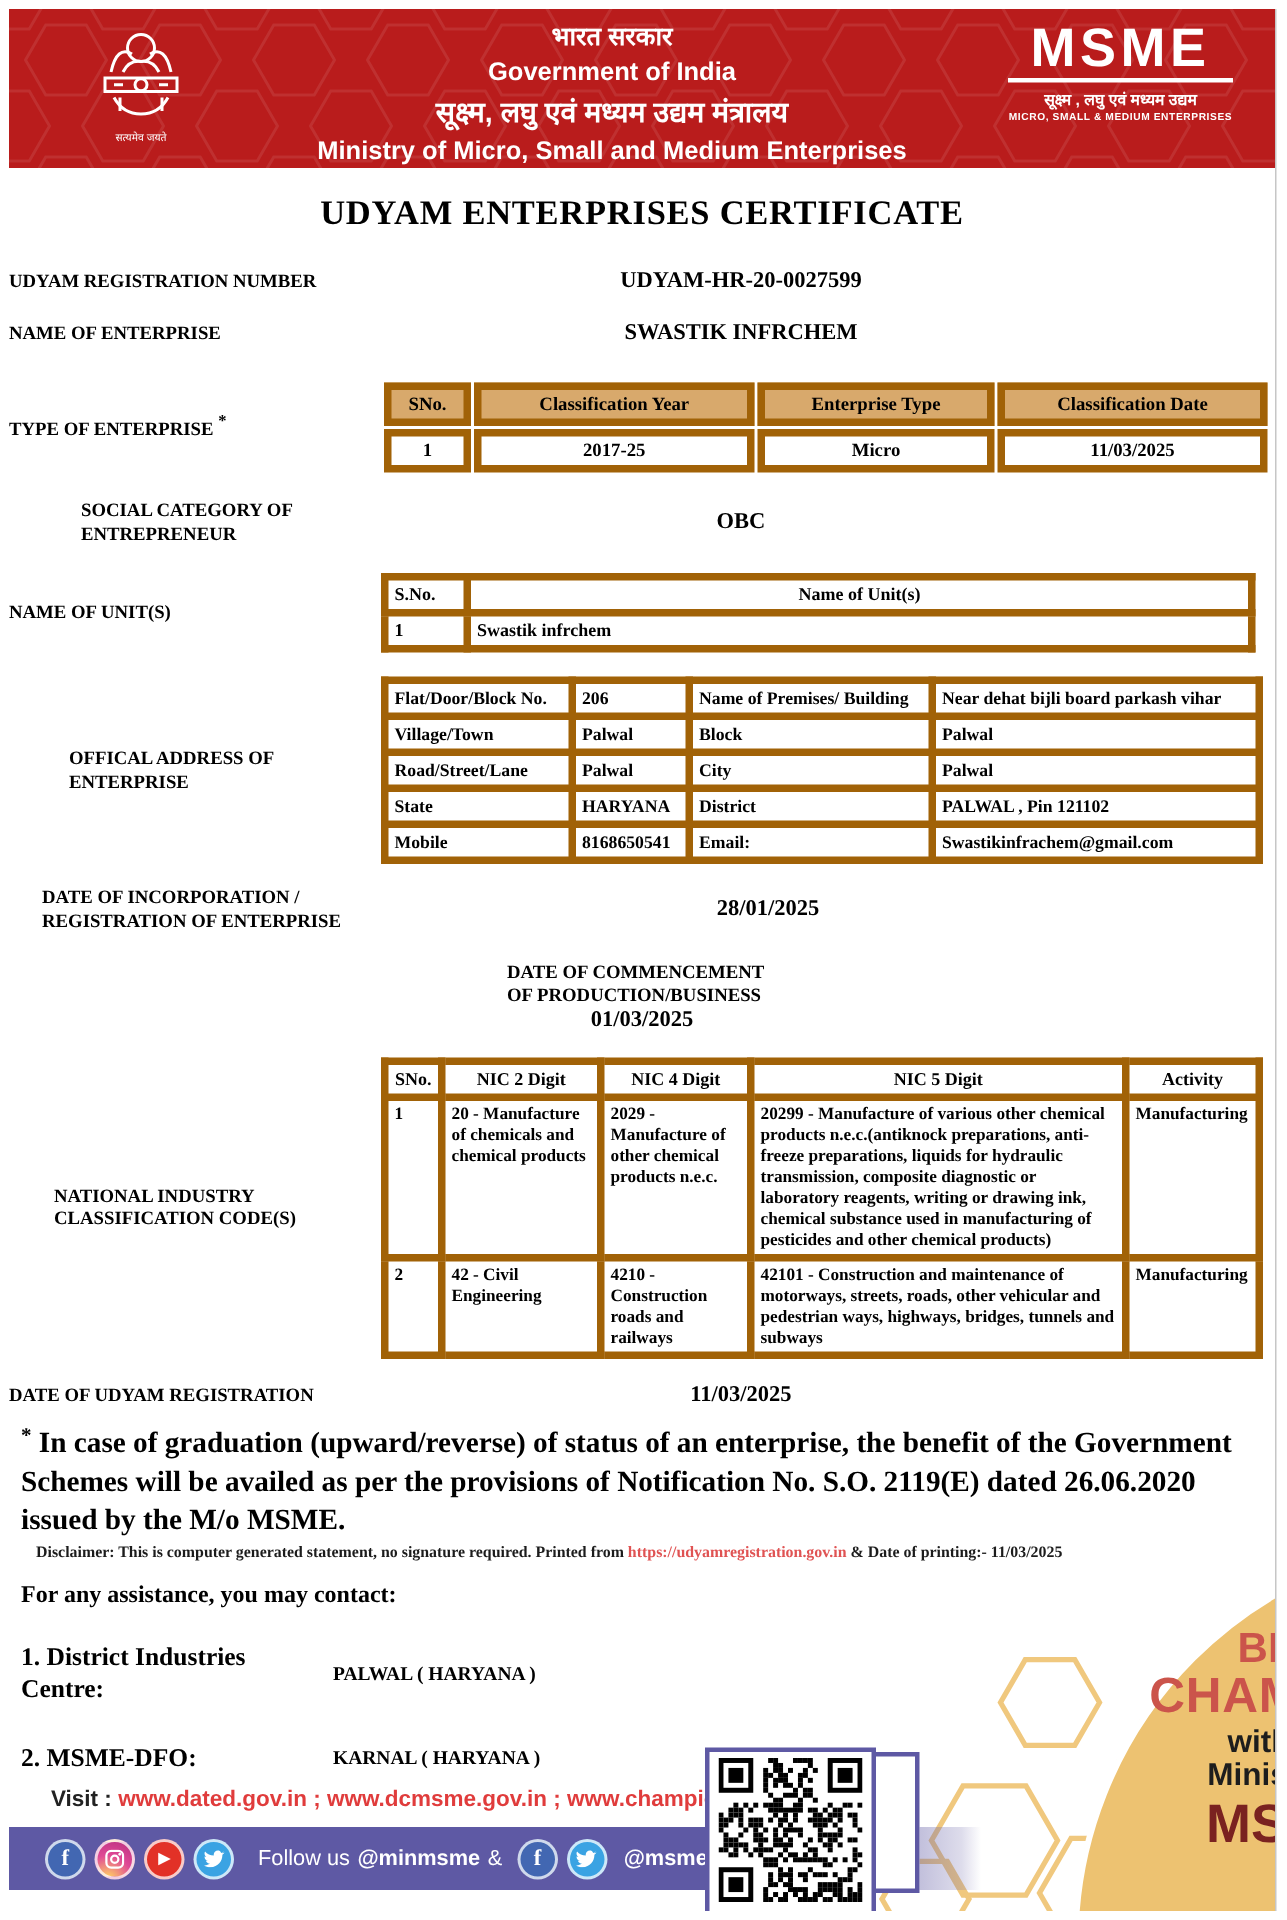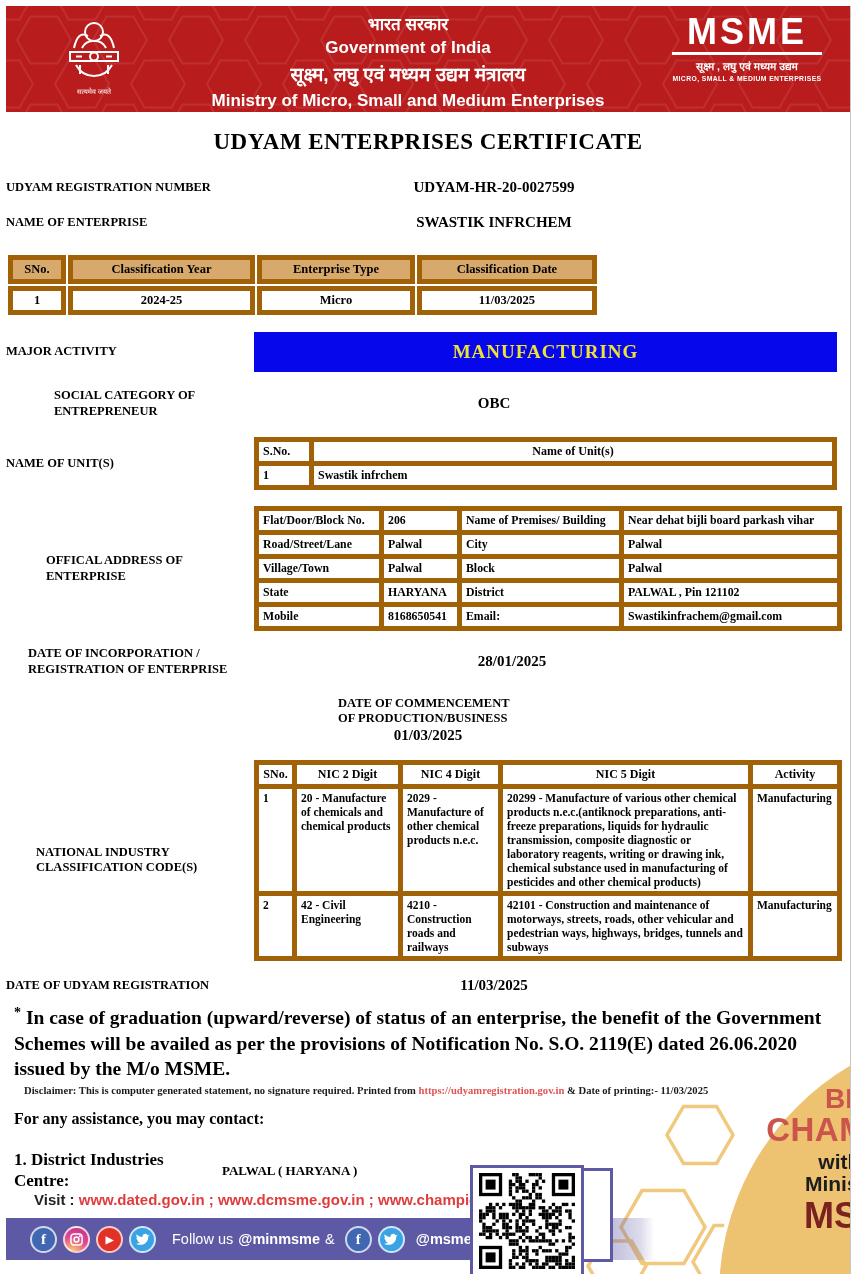--- a/index.html
+++ b/index.html
@@ -186,52 +186,51 @@
       <div class="lbl">UDYAM REGISTRATION NUMBER</div>
       <div class="val">UDYAM-HR-20-0027599</div>
     </div>
 
     <div class="row" style="margin-top:18px;">
       <div class="lbl">NAME OF ENTERPRISE</div>
       <div class="val">SWASTIK INFRCHEM</div>
     </div>
 
     <div class="row" style="margin-top:22px; align-items:center;">
+      <div class="lbl">
+        <span>TYPE OF ENTERPRISE</span> <sup class="ast">*</sup>
+      </div>
       <div class="content">
         <table class="type-table">
           <colgroup>
               <col style="width:58px">
               <col style="width:187px">
               <col style="width:158px">
               <col style="width:180px">
             </colgroup>
           <thead>
               <tr>
                 <th>SNo.</th>
                 <th>Classification Year</th>
                 <th>Enterprise Type</th>
                 <th>Classification Date</th>
               </tr>
             </thead>
           <tbody>
               <tr>
                 <td>1</td>
-                <td>2024-25</td>
+                <td>2017-25</td>
                 <td>Micro</td>
                 <td>11/03/2025</td>
               </tr>
             </tbody>
         </table>
       </div>
     </div>
 
-    <div class="row" style="margin-top:15px;">
-      <div class="lbl">MAJOR ACTIVITY</div>
-      <div class="content banner">MANUFACTURING</div>
-    </div>
 
     <div class="row" style="margin-top:16px;">
       <div class="lbl" style="padding:0 48px;">SOCIAL CATEGORY OF ENTREPRENEUR</div>
       <div class="val">OBC</div>
     </div>
 
     <div class="row" style="margin-top:18px;">
       <div class="lbl">NAME OF UNIT(S)</div>
       <div class="content">
         <table class="units-table">
@@ -266,29 +265,29 @@
               <col style="width:218px">
             </colgroup>
           <tbody>
               <tr>
                 <td>Flat/Door/Block No.</td>
                 <td>206</td>
                 <td>Name of Premises/ Building</td>
                 <td>Near dehat bijli board parkash vihar</td>
               </tr>
               <tr>
+                <td>Village/Town</td>
+                <td>Palwal</td>
+                <td>Block</td>
+                <td>Palwal</td>
+              </tr>
+              <tr>
                 <td>Road/Street/Lane</td>
                 <td>Palwal</td>
                 <td>City</td>
-                <td>Palwal</td>
-              </tr>
-              <tr>
-                <td>Village/Town</td>
-                <td>Palwal</td>
-                <td>Block</td>
                 <td>Palwal</td>
               </tr>
               <tr>
                 <td>State</td>
                 <td>HARYANA</td>
                 <td>District</td>
                 <td>PALWAL , Pin 121102</td>
               </tr>
               <tr>
                 <td>Mobile</td>

